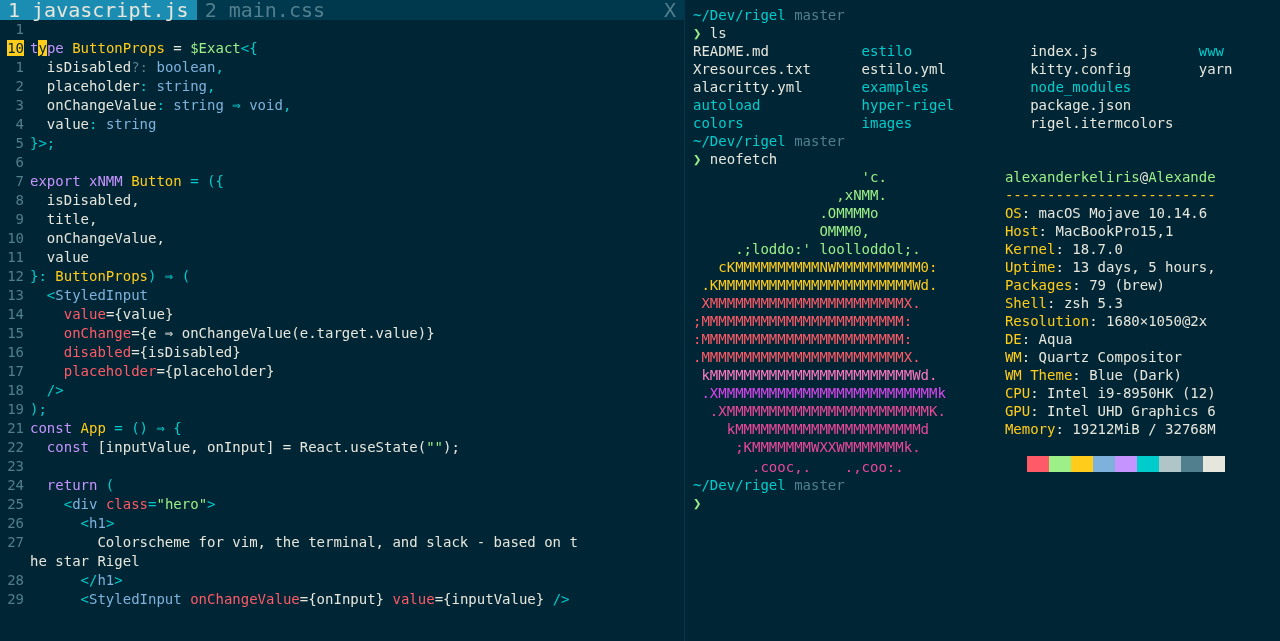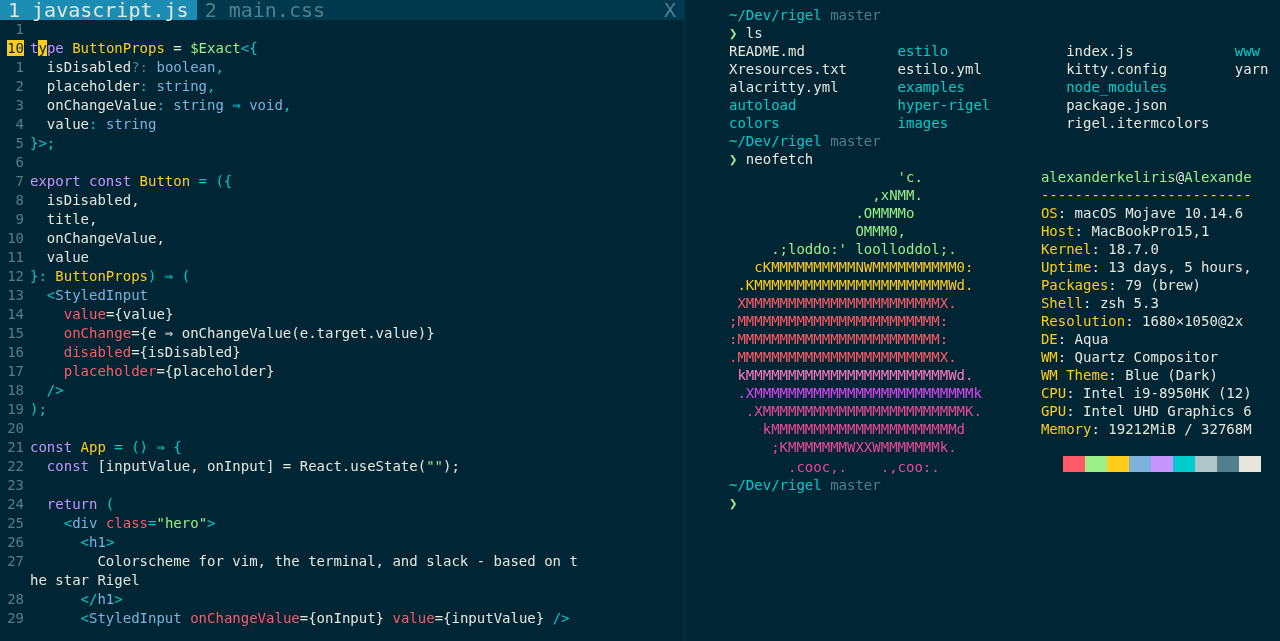--- a/index.html
+++ b/index.html
@@ -17,21 +17,20 @@
     height: 641px;
     border-right: 1px solid #00384d;
     display: flex; flex-direction: column;
   }
   .pane-right {
     flex: 1;
     height: 641px;
     padding: 6px 8px;
     overflow: hidden;
     white-space: pre;
-    margin-left: 36px;
   }
   .tabbar {
     height: 20px;
     background: #00384d;
     display: flex;
     align-items: center;
     font-size: 20px;
     white-space: pre;
   }
   .tab {
@@ -95,34 +94,33 @@
   </div>
   <div class="code-body" id="code-body">
       <div class="line"><div class="gutter"><span>1</span></div><div class="code"><span class=""></span></div></div>
       <div class="line"><div class="gutter"><span class="rel0">10</span></div><div class="code"><span class="kw">t</span><span class="cursor">y</span><span class="kw">pe</span><span class=""> </span><span class="type">ButtonProps</span><span class="puncw"> = </span><span class="green">$Exact</span><span class="punc">&lt;{</span></div></div>
       <div class="line"><div class="gutter"><span>1</span></div><div class="code"><span class="id">  isDisabled</span><span class="dim">?:</span><span class=""> </span><span class="tag">boolean</span><span class="punc">,</span></div></div>
       <div class="line"><div class="gutter"><span>2</span></div><div class="code"><span class="id">  placeholder</span><span class="punc">: </span><span class="tag">string</span><span class="punc">,</span></div></div>
       <div class="line"><div class="gutter"><span>3</span></div><div class="code"><span class="id">  onChangeValue</span><span class="punc">: </span><span class="tag">string</span><span class="punc"> ⇒ </span><span class="tag">void</span><span class="punc">,</span></div></div>
       <div class="line"><div class="gutter"><span>4</span></div><div class="code"><span class="id">  value</span><span class="punc">: </span><span class="tag">string</span></div></div>
       <div class="line"><div class="gutter"><span>5</span></div><div class="code"><span class="punc">}&gt;;</span></div></div>
       <div class="line"><div class="gutter"><span>6</span></div><div class="code"><span class=""></span></div></div>
-      <div class="line"><div class="gutter"><span>7</span></div><div class="code"><span class="kw">export const </span><span class="type">Button</span><span class="punc"> = ({</span></div></div>
+      <div class="line"><div class="gutter"><span>7</span></div><div class="code"><span class="kw">export xNMM </span><span class="type">Button</span><span class="punc"> = ({</span></div></div>
       <div class="line"><div class="gutter"><span>8</span></div><div class="code"><span class="id">  isDisabled,</span></div></div>
       <div class="line"><div class="gutter"><span>9</span></div><div class="code"><span class="id">  title,</span></div></div>
       <div class="line"><div class="gutter"><span>10</span></div><div class="code"><span class="id">  onChangeValue,</span></div></div>
       <div class="line"><div class="gutter"><span>11</span></div><div class="code"><span class="id">  value</span></div></div>
       <div class="line"><div class="gutter"><span>12</span></div><div class="code"><span class="punc">}: </span><span class="type">ButtonProps</span><span class="punc">) ⇒ (</span></div></div>
       <div class="line"><div class="gutter"><span>13</span></div><div class="code"><span class="punc">  &lt;</span><span class="tag">StyledInput</span></div></div>
       <div class="line"><div class="gutter"><span>14</span></div><div class="code"><span class="">    </span><span class="attr">value</span><span class="id">={value}</span></div></div>
       <div class="line"><div class="gutter"><span>15</span></div><div class="code"><span class="">    </span><span class="attr">onChange</span><span class="id">={e ⇒ onChangeValue(e.target.value)}</span></div></div>
       <div class="line"><div class="gutter"><span>16</span></div><div class="code"><span class="">    </span><span class="attr">disabled</span><span class="id">={isDisabled}</span></div></div>
       <div class="line"><div class="gutter"><span>17</span></div><div class="code"><span class="">    </span><span class="attr">placeholder</span><span class="id">={placeholder}</span></div></div>
       <div class="line"><div class="gutter"><span>18</span></div><div class="code"><span class="punc">  /&gt;</span></div></div>
       <div class="line"><div class="gutter"><span>19</span></div><div class="code"><span class="punc">);</span></div></div>
-      <div class="line"><div class="gutter"><span>20</span></div><div class="code"><span class=""></span></div></div>
       <div class="line"><div class="gutter"><span>21</span></div><div class="code"><span class="kw">const </span><span class="type">App</span><span class="punc"> = () ⇒ {</span></div></div>
       <div class="line"><div class="gutter"><span>22</span></div><div class="code"><span class="kw">  const </span><span class="id">[inputValue, onInput] = React.useState(</span><span class="str">""</span><span class="id">);</span></div></div>
       <div class="line"><div class="gutter"><span>23</span></div><div class="code"><span class=""></span></div></div>
       <div class="line"><div class="gutter"><span>24</span></div><div class="code"><span class="kw">  return </span><span class="punc">(</span></div></div>
       <div class="line"><div class="gutter"><span>25</span></div><div class="code"><span class="punc">    &lt;</span><span class="tag">div</span><span class=""> </span><span class="attr">class</span><span class="punc">=</span><span class="str">"hero"</span><span class="punc">&gt;</span></div></div>
       <div class="line"><div class="gutter"><span>26</span></div><div class="code"><span class="punc">      &lt;</span><span class="tag">h1</span><span class="punc">&gt;</span></div></div>
       <div class="line"><div class="gutter"><span>27</span></div><div class="code"><span class="id">        Colorscheme for vim, the terminal, and slack - based on t</span></div></div>
       <div class="line"><div class="gutter"><span>  </span></div><div class="code"><span class="id">he star Rigel</span></div></div>
       <div class="line"><div class="gutter"><span>28</span></div><div class="code"><span class="punc">      &lt;/</span><span class="tag">h1</span><span class="punc">&gt;</span></div></div>
       <div class="line"><div class="gutter"><span>29</span></div><div class="code"><span class="punc">      &lt;</span><span class="tag">StyledInput</span><span class=""> </span><span class="attr">onChangeValue</span><span class="id">={onInput}</span><span class=""> </span><span class="attr">value</span><span class="id">={inputValue}</span><span class="punc"> /&gt;</span></div></div>

